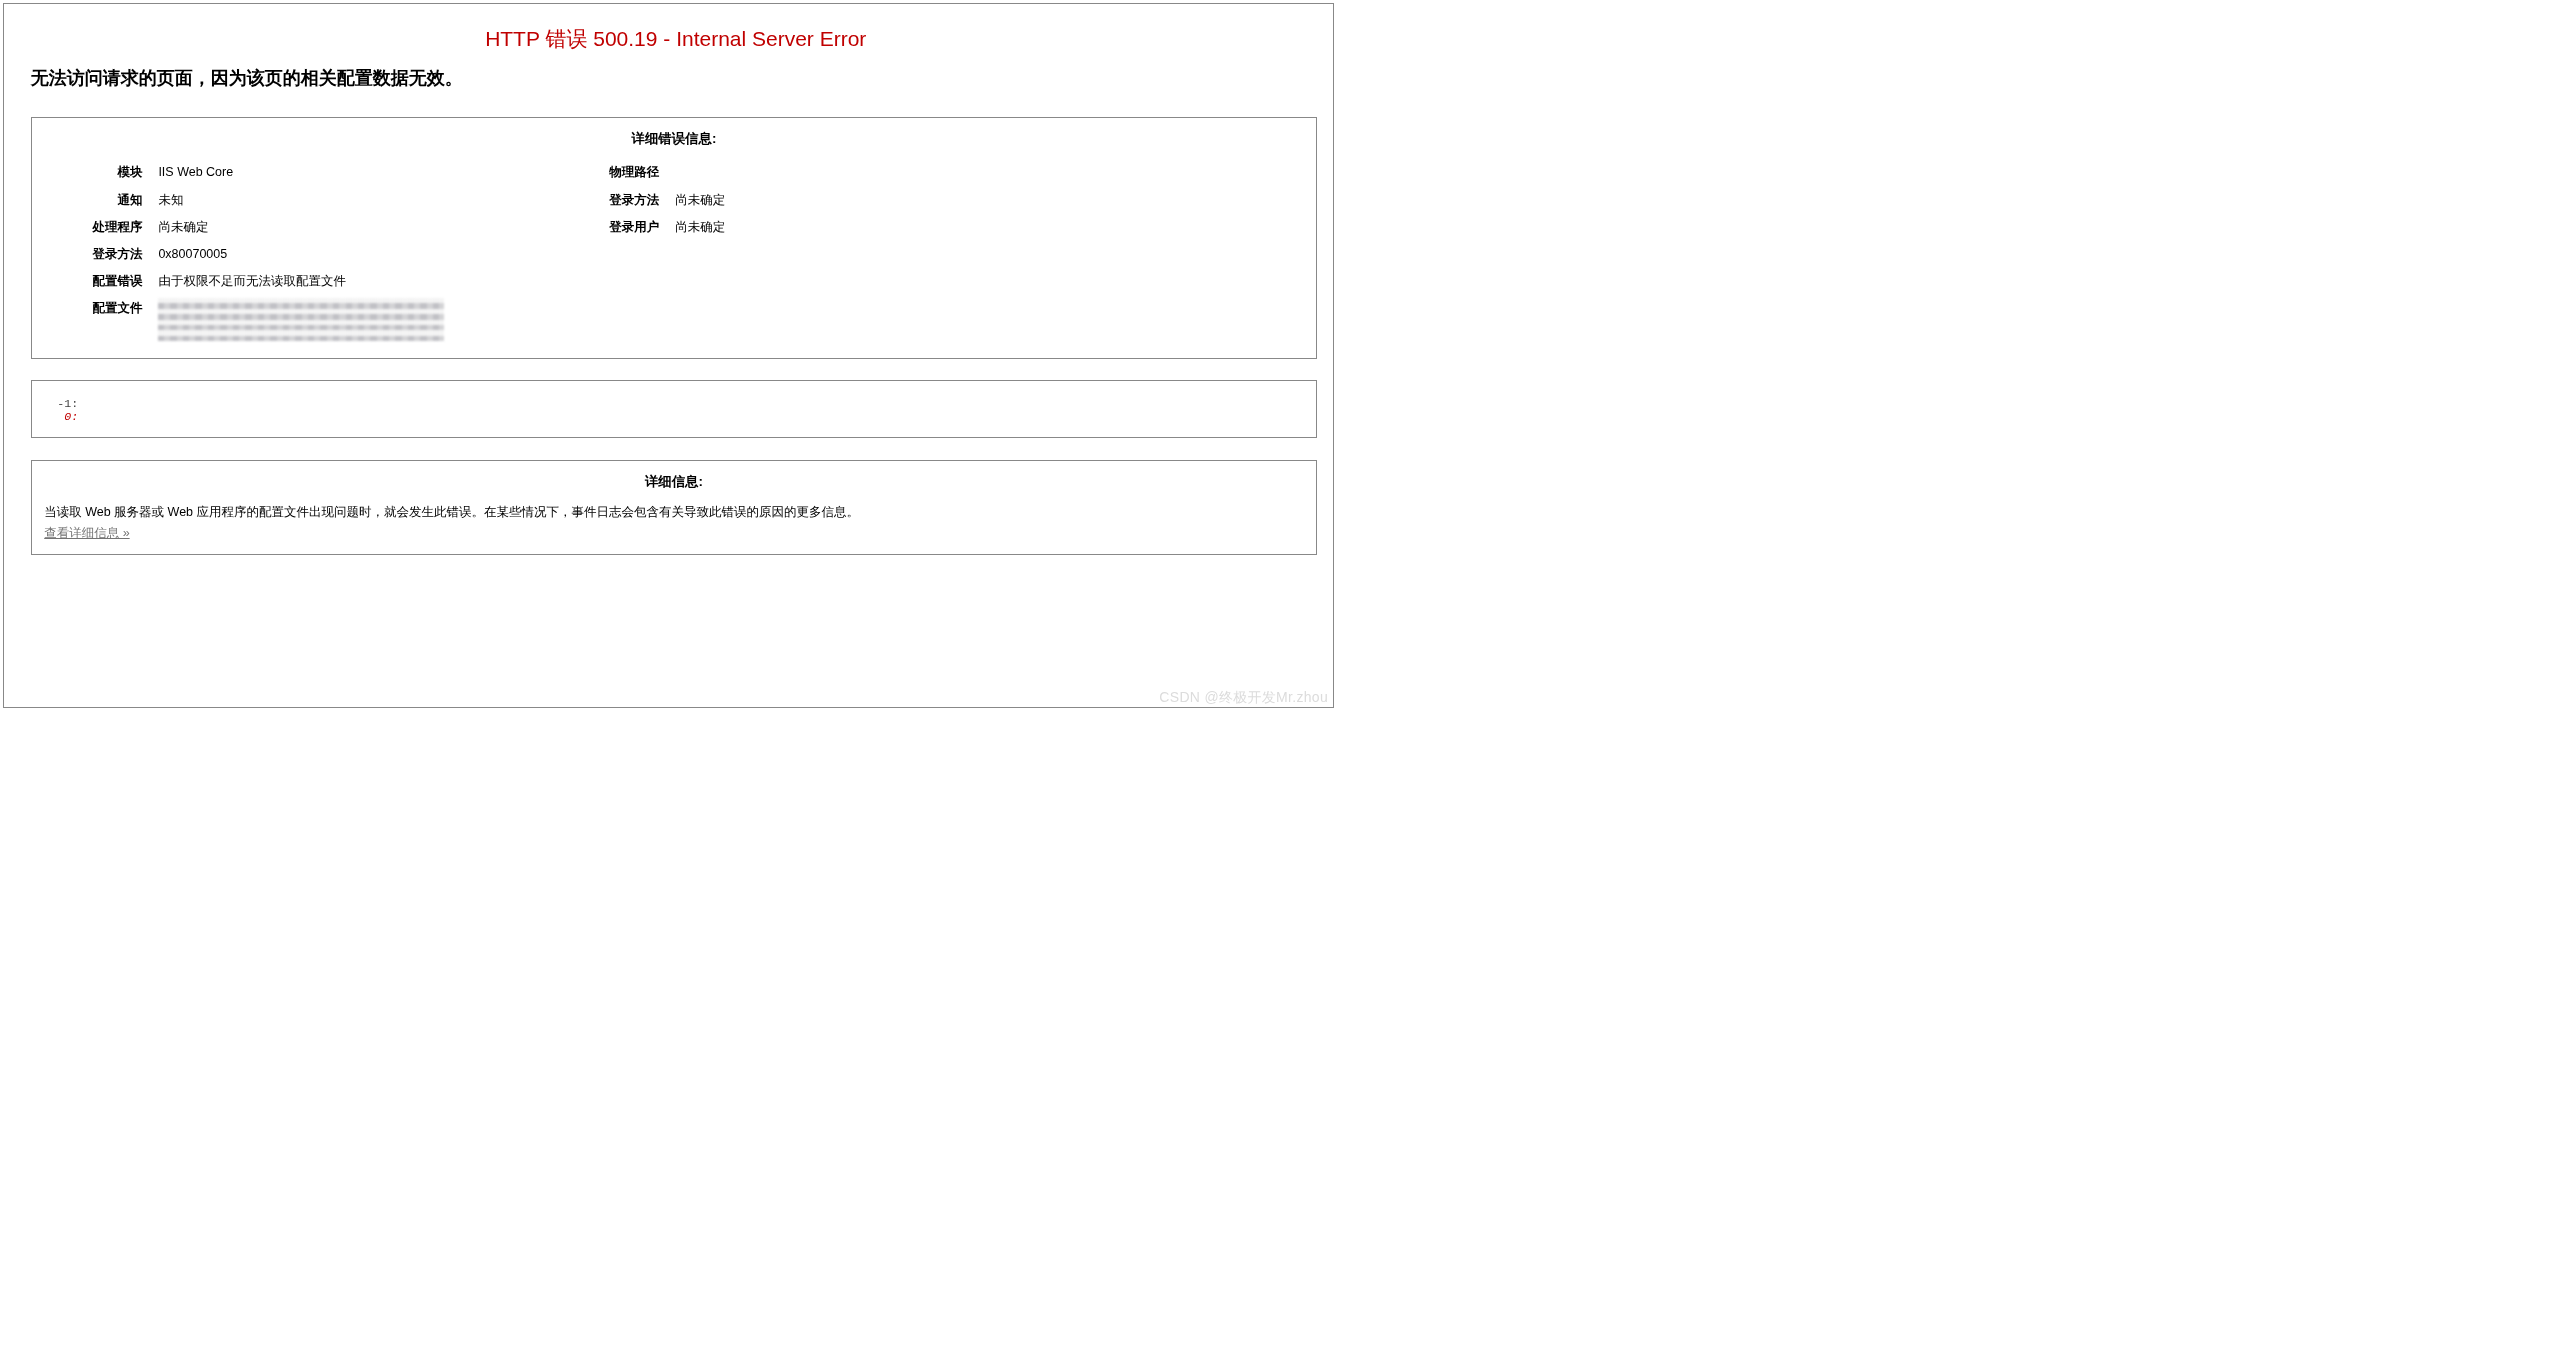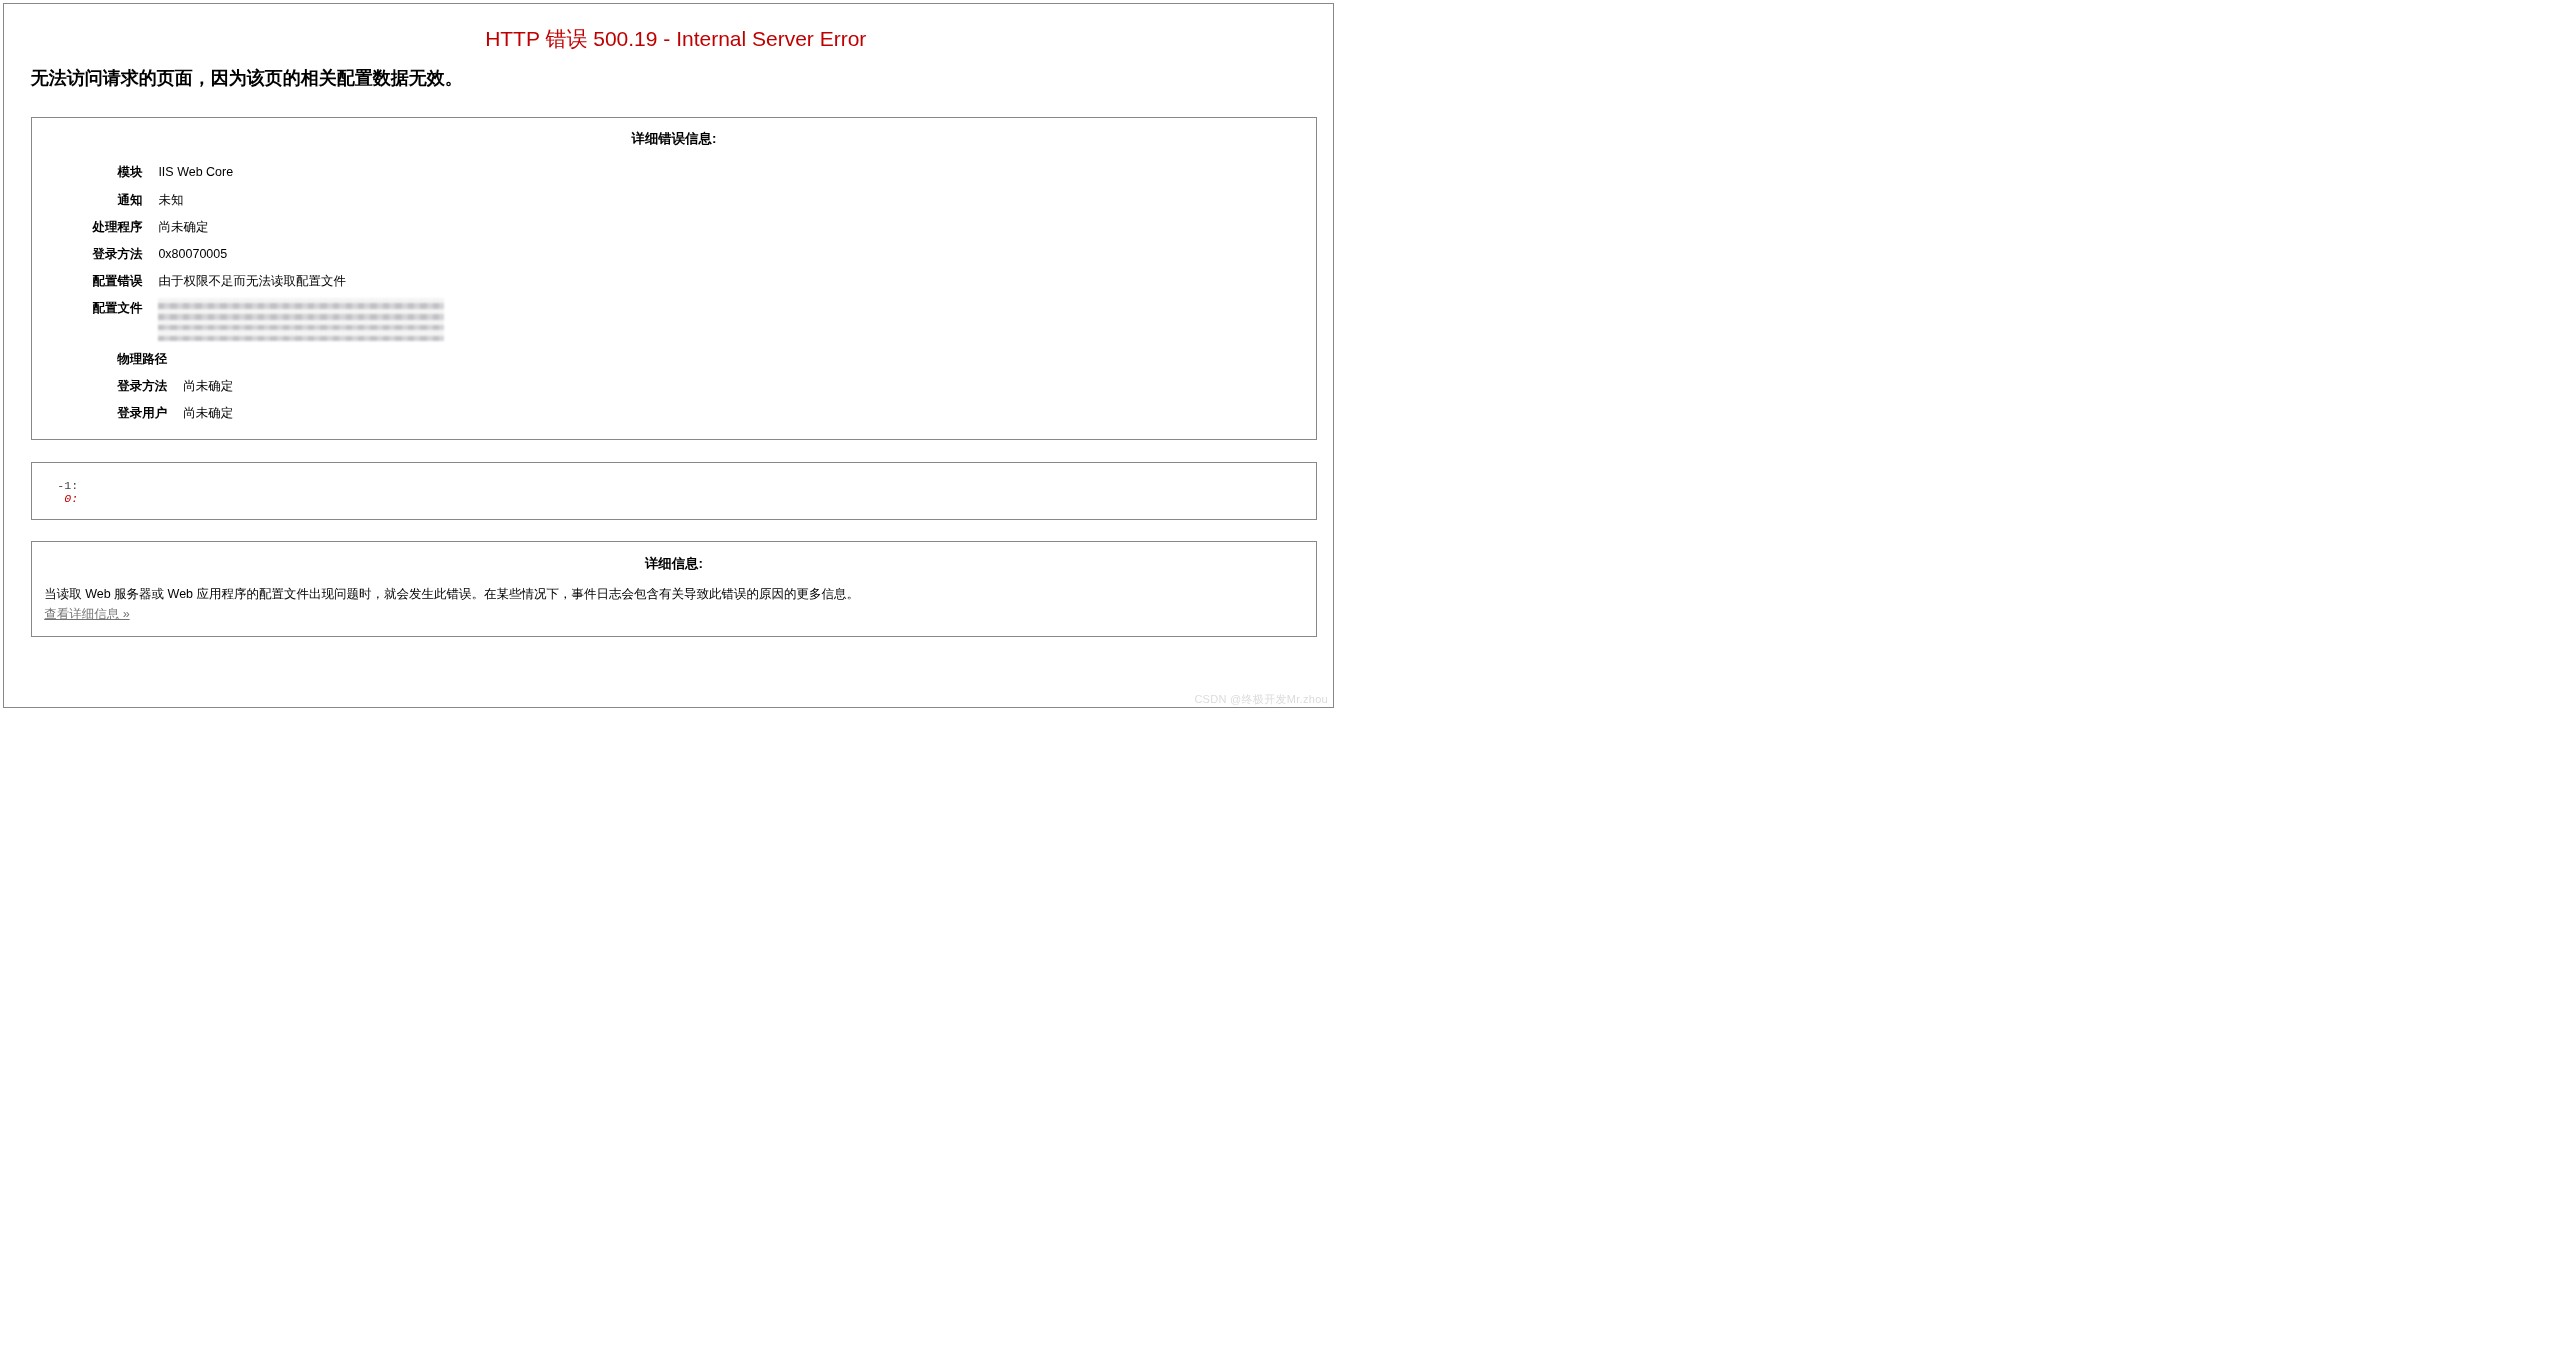--- a/index.html
+++ b/index.html
@@ -42,21 +42,20 @@
       margin-right: 3.6px;
     }
     .box-heading {
       font-size: 13.4px;
       font-weight: bold;
       margin-bottom: 10.7px;
       text-align: center;
     }
     .detail-columns {
       display: flex;
-      flex-direction: column;
     }
     .col-left {
       width: 492px;
       padding-left: 7.2px;
     }
     .col-right {
       flex: 1;
       padding-left: 18px;
     }
     .detail-row {
@@ -117,21 +116,21 @@
     .more-info-link {
       color: #737373;
       text-decoration: underline;
       font-size: 12.5px;
       cursor: pointer;
     }
     .watermark {
       position: absolute;
       right: 9px;
       bottom: 5.4px;
-      font-size: 11px;
+      font-size: 14px;
       color: #dcdcdc;
       letter-spacing: 0.3px;
     }
   </style>
 </head>
 <body>
 
 <div class="outer-border">
 
   <h1>HTTP 错误 500.19 - Internal Server Error</h1>

